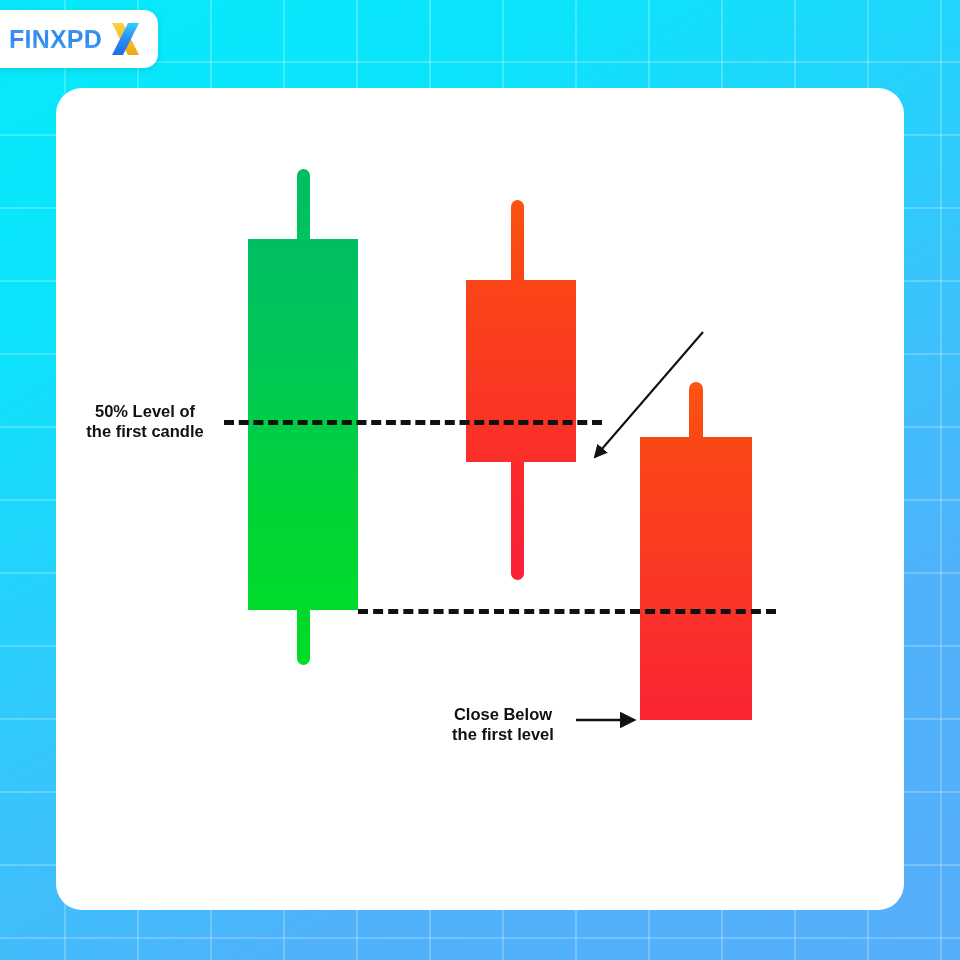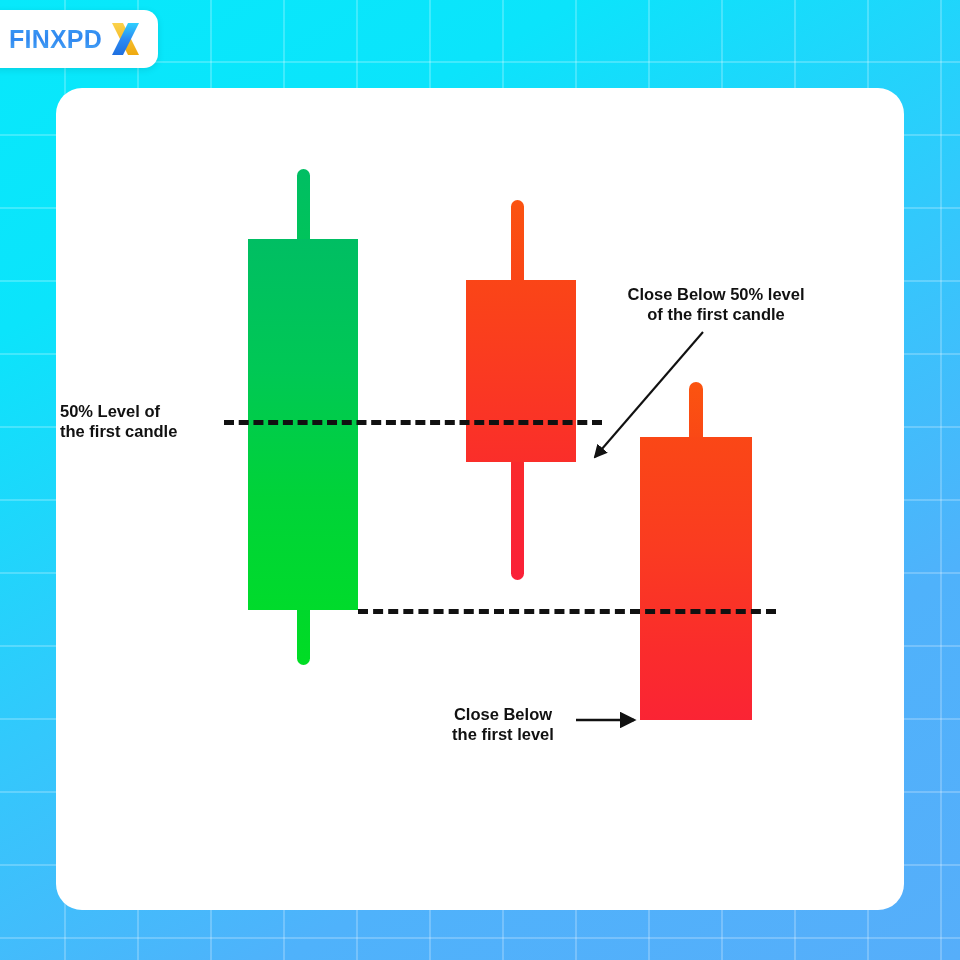--- a/index.html
+++ b/index.html
@@ -101,21 +101,21 @@
 
   .anno {
     position: absolute;
     font-size: 16.5px;
     font-weight: bold;
     color: #111111;
     line-height: 1.22;
     white-space: pre-line;
   }
   .anno.center { text-align: center; }
-  .anno.right  { text-align: left; }
+  .anno.right  { text-align: center; }
 
   .arrow-svg {
     position: absolute;
     overflow: visible;
   }
 </style>
 </head>
 <body>
 
 <div id="stage">
@@ -172,22 +172,20 @@
                   background:linear-gradient(180deg,#FA4716 0%,#FA3B21 40%,#FA2C2C 75%,#FA2434 100%);"></div>
     </div>
 
     <div class="dashline" style="left:224px; top:420px; width:378px;"></div>
 
     <div class="dashline" style="left:358px; top:609px; width:418px;"></div>
 
     <div class="anno right" style="left:60px; top:401px; width:170px;">50% Level of
 the first candle</div>
 
-    <div class="anno center" style="left:600px; top:284px; width:232px;">Close Below 50% level
-of the first candle</div>
 
     <svg class="arrow-svg" style="left:570px; top:320px;" width="160" height="160" viewBox="0 0 160 160">
       <defs>
         <marker id="ah1" viewBox="0 0 10 10" refX="8.5" refY="5" markerWidth="6.5" markerHeight="6.5" orient="auto-start-reverse">
           <path d="M 0 0 L 10 5 L 0 10 z" fill="#111111"></path>
         </marker>
       </defs>
       <line x1="133" y1="12" x2="25" y2="137" stroke="#111111" stroke-width="2.1" marker-end="url(#ah1)"></line>
     </svg>
 

